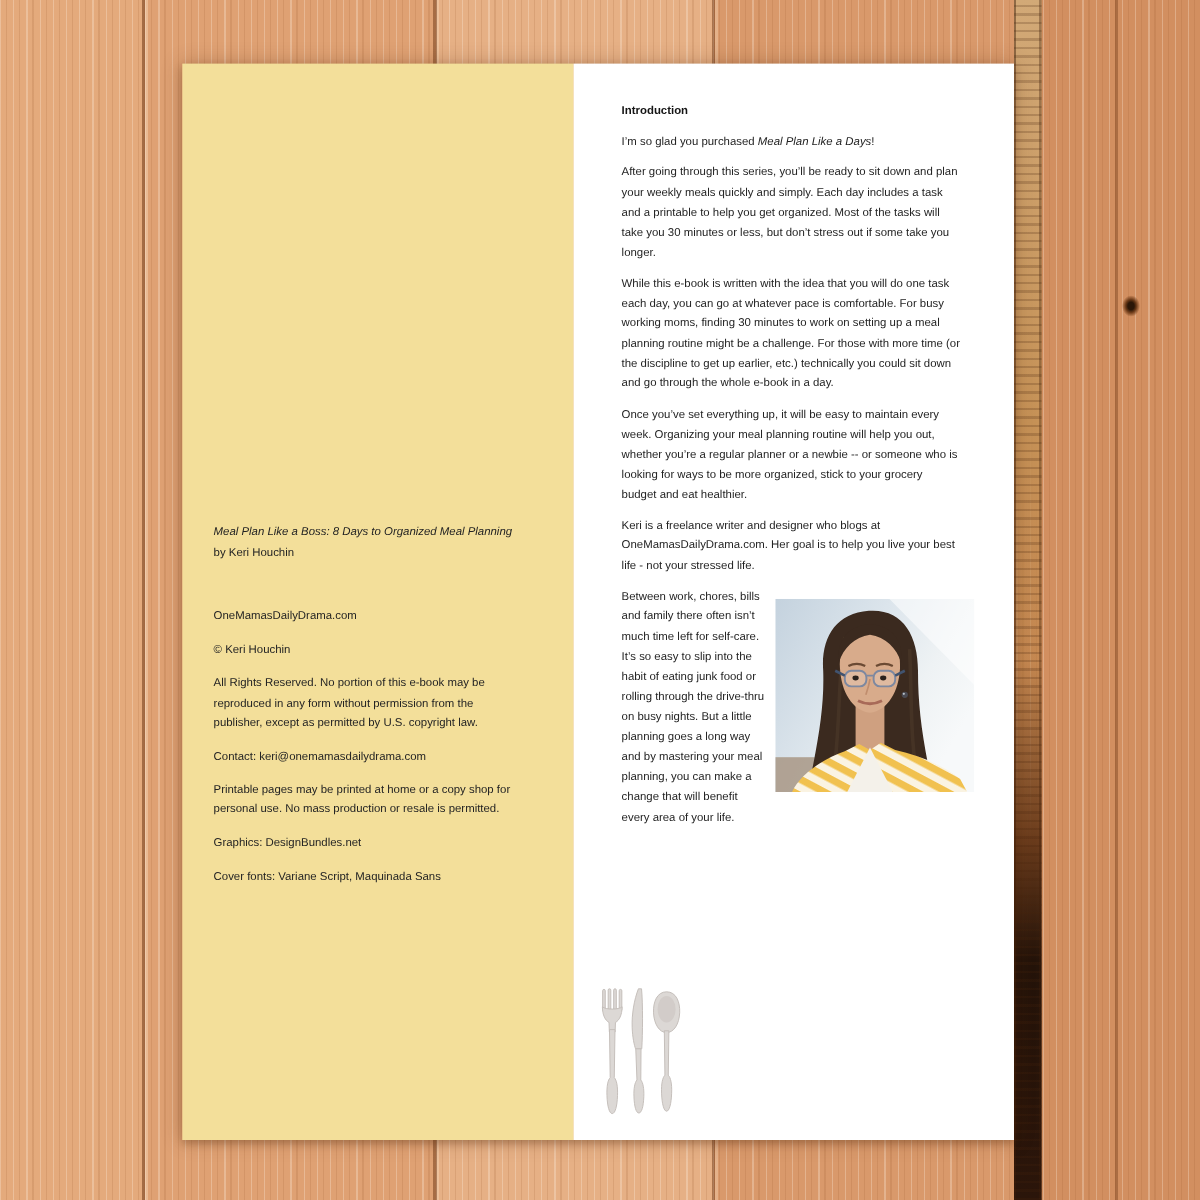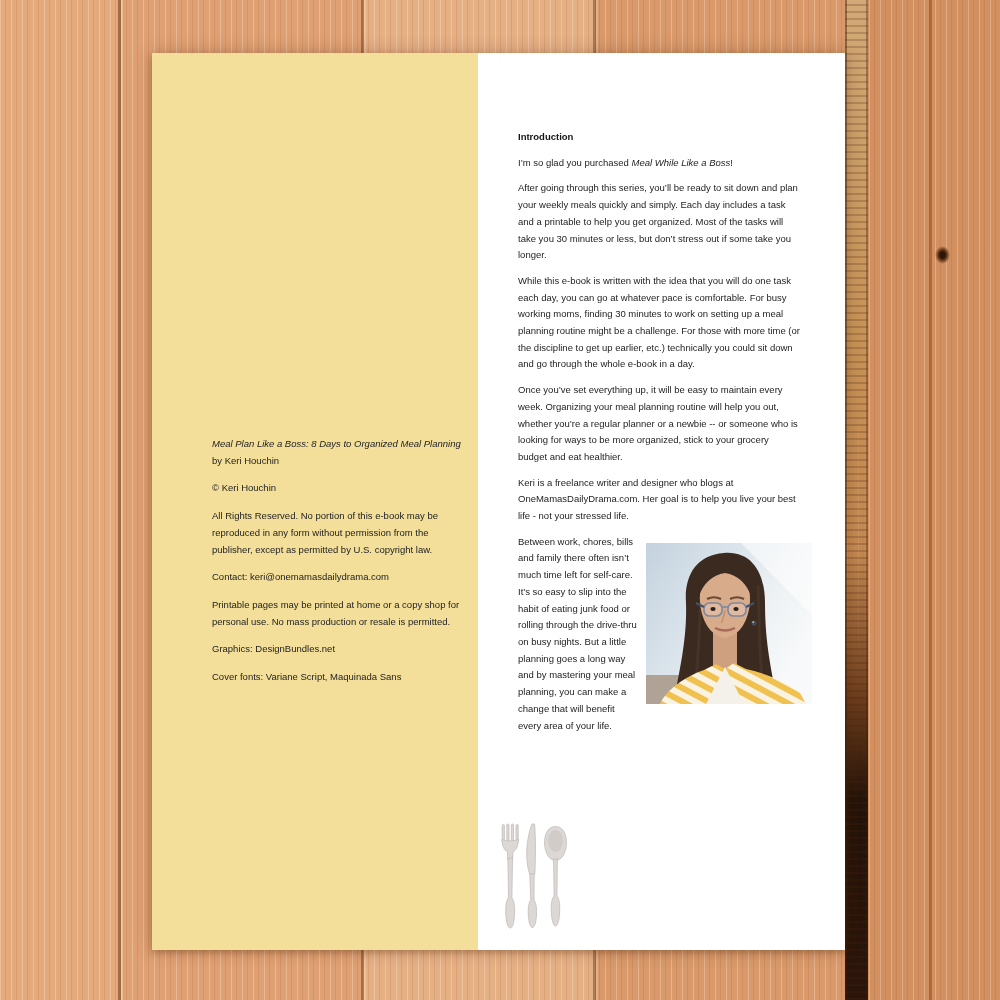--- a/index.html
+++ b/index.html
@@ -39,27 +39,27 @@
   .doc{
     position:absolute;left:152px;top:53px;width:693px;height:897px;
     display:flex;
     box-shadow:0 0 16px rgba(80,40,12,.30), 0 3px 6px rgba(80,40,12,.25);
   }
   .page{box-sizing:border-box;font-size:9.5px;line-height:16.7px;color:#232323;}
   .page p{margin:0 0 9px 0;}
   .page h3{font-size:9.5px;line-height:16.7px;margin:0 0 9px 0;color:#151515;}
   .page-left{
     width:326px;height:100%;background:#f3df9a;
-    padding:383px 14px 0 60px;
+    padding:383px 14px 0 26px;
   }
   .page-left p{margin:0 0 11px 0;width:254px;}
   .page-left .extra-gap{margin-top:37px;}
   .page-right{
     position:relative;width:367px;height:100%;background:#ffffff;
-    padding:76px 0 0 40px;
+    padding:32px 0 0 40px;
   }
   .page-right p{width:282px;}
   .page-right h3.h2nd{margin-top:13px;}
   .i{font-style:italic;}
   .author-wrap{width:294px;margin-top:0;}
   .author-wrap:after{content:"";display:block;clear:both;}
   .author-wrap p{width:auto;margin:0;}
   .photo{
     float:right;width:166px;height:161px;margin:9px 0 6px 8px;
     overflow:hidden;
@@ -72,31 +72,32 @@
 
 <div class="wood">
   <div class="wood-strip"></div>
   <div class="wood-knot"></div>
 </div>
 
 <div class="doc">
 
   <div class="page page-left">
     <p><span class="i">Meal Plan Like a Boss: 8 Days to Organized Meal Planning</span><span> by Keri Houchin</span></p>
+    <p class="extra-gap">OneMamasDailyDrama.com</p>
     <p>© Keri Houchin</p>
     <p>All Rights Reserved. No portion of this e-book may be reproduced in any form without permission from the publisher, except as permitted by U.S. copyright law.</p>
     <p>Contact: keri@onemamasdailydrama.com</p>
     <p>Printable pages may be printed at home or a copy shop for personal use. No mass production or resale is permitted.</p>
     <p>Graphics: DesignBundles.net</p>
     <p>Cover fonts: Variane Script, Maquinada Sans</p>
   </div>
 
   <div class="page page-right">
     <h3>Introduction</h3>
-    <p><span>I’m so glad you purchased </span><span class="i">Meal While Like a Boss</span><span>!</span></p>
+    <p><span>I’m so glad you purchased </span><span class="i">Meal Plan Like a Days</span><span>!</span></p>
     <p>After going through this series, you’ll be ready to sit down and plan your weekly meals quickly and simply. Each day includes a task and a printable to help you get organized. Most of the tasks will take you 30 minutes or less, but don’t stress out if some take you longer.</p>
     <p>While this e-book is written with the idea that you will do one task each day, you can go at whatever pace is comfortable. For busy working moms, finding 30 minutes to work on setting up a meal planning routine might be a challenge. For those with more time (or the discipline to get up earlier, etc.) technically you could sit down and go through the whole e-book in a day.</p>
     <p>Once you’ve set everything up, it will be easy to maintain every week. Organizing your meal planning routine will help you out, whether you’re a regular planner or a newbie -- or someone who is looking for ways to be more organized, stick to your grocery budget and eat healthier.</p>
     <p>Keri is a freelance writer and designer who blogs at OneMamasDailyDrama.com. Her goal is to help you live your best life - not your stressed life.</p>
 
     <div class="author-wrap">
       <div class="photo">
         <svg width="166" height="161" viewBox="0 0 166 161" xmlns="http://www.w3.org/2000/svg">
           <defs>
             <linearGradient id="pbg" x1="0" y1="0" x2="1" y2="0.55">

